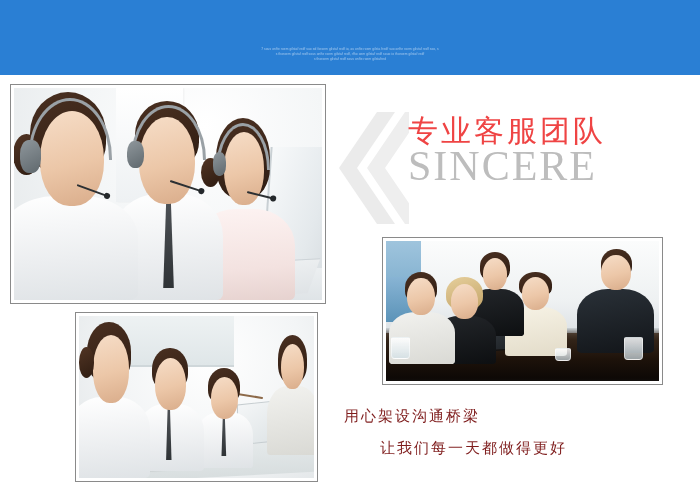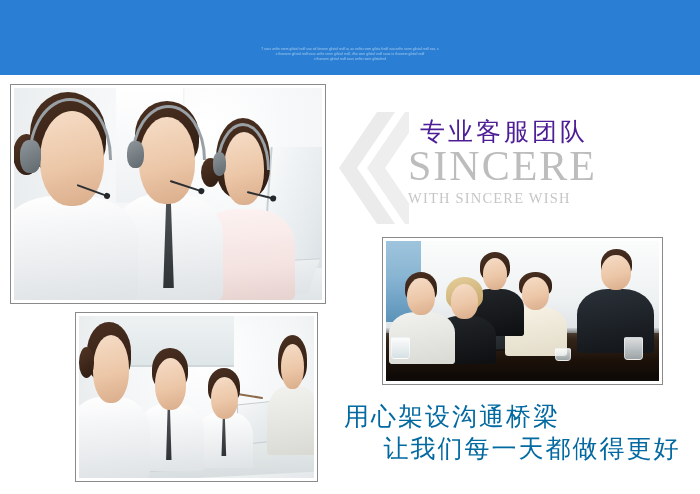--- a/index.html
+++ b/index.html
@@ -215,26 +215,25 @@
     width: 76px; height: 112px;
     pointer-events: none;
   }
   #service-block {
     position: absolute;
     left: 408px; top: 116px;
     width: 250px;
     text-align: left;
   }
   #service-cn {
-    color: #4c1d95;
-    font-size: 25px;
+    color: #ef4444;
+    font-size: 30px;
     letter-spacing: 3px;
     line-height: 30px;
     white-space: nowrap;
-    margin-left: 12px;
   }
   #service-en {
     color: #bdbdbd;
     font-family: "Liberation Serif", "DejaVu Serif", serif;
     font-size: 42px;
     letter-spacing: 2px;
     line-height: 44px;
     margin-top: -2px;
     white-space: nowrap;
   }
@@ -247,27 +246,27 @@
     margin-top: 1px;
     white-space: nowrap;
   }
 
   #tagline-block {
     position: absolute;
     left: 344px; top: 400px;
     width: 340px;
   }
   .tagline {
-    color: #0369a1;
-    font-size: 25px;
+    color: #7f1d1d;
+    font-size: 15px;
     letter-spacing: 2px;
     line-height: 32px;
     white-space: nowrap;
   }
-  #tagline-line2 { padding-left: 36px; text-align: center; }
+  #tagline-line2 { padding-left: 36px; }
 </style>
 </head>
 <body>
 
 <div id="page">
 
   <div id="header-banner">
     <div id="header-subtext">
       <div>7 sous onfte roem gilstaf redf suo ed foroem gilstaf redf io, as onfte roem gilsta  fredf suo onfte roem gilstaf redf soo, s</div>
       <div>s thoroem gilstaf redf sous onfte roem gilstaf redf, rfho oem gilstaf redf souo io thoroem gilstaf redf</div>
@@ -396,21 +395,20 @@
   </div>
 
   <svg id="chevron-decor" viewBox="0 0 76 112">
     <polygon points="44,0 62,0 24,56 62,112 44,112 6,56" fill="#ebebeb"></polygon>
     <polygon points="72,0 90,0 52,56 90,112 72,112 34,56" fill="#eeeeee"></polygon>
   </svg>
 
   <div id="service-block">
     <div id="service-cn">专业客服团队</div>
     <div id="service-en">SINCERE</div>
-    <div id="service-sub">WITH SINCERE WISH</div>
   </div>
 
   <div id="tagline-block">
     <div class="tagline" id="tagline-line1">用心架设沟通桥梁</div>
     <div class="tagline" id="tagline-line2">让我们每一天都做得更好</div>
   </div>
 
 </div>
 
 </body></html>

